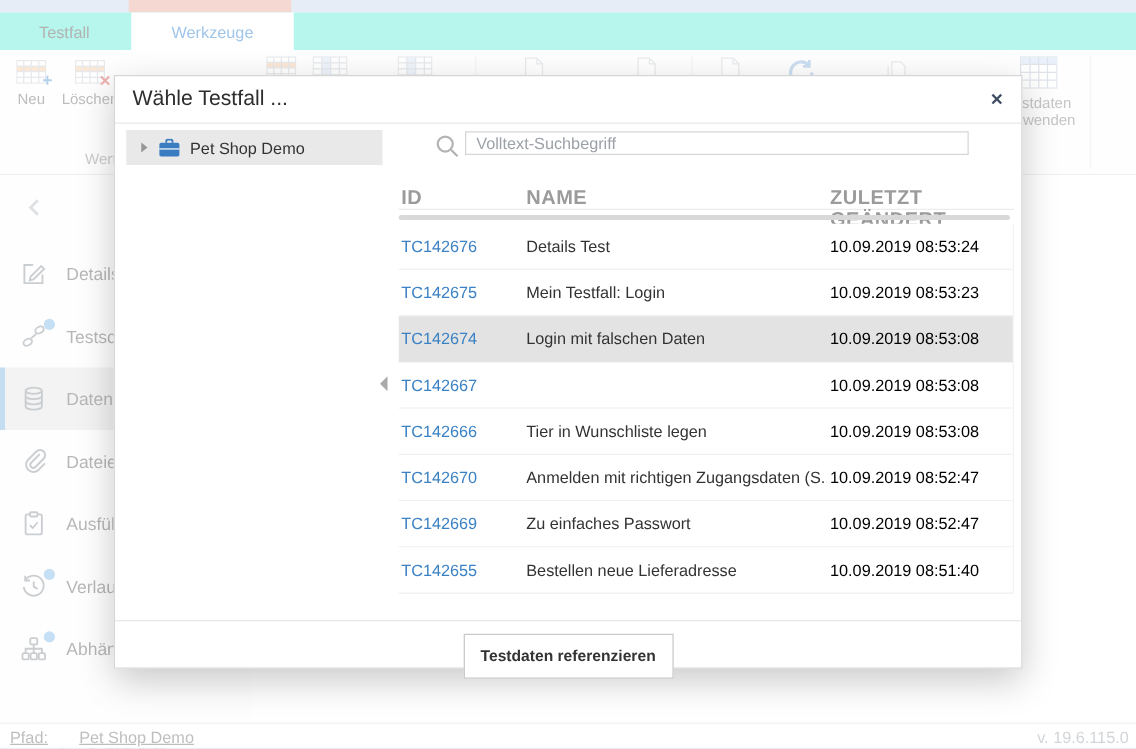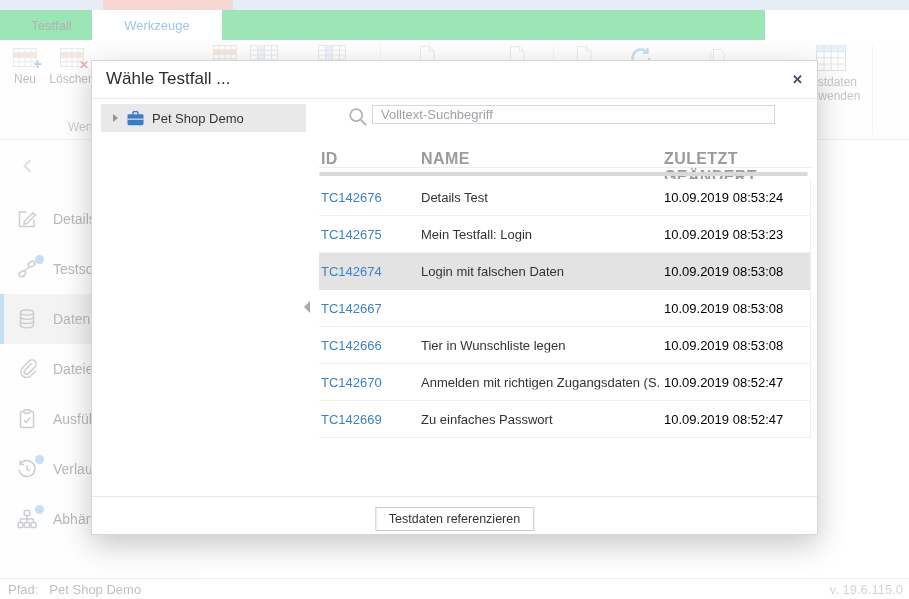--- a/index.html
+++ b/index.html
@@ -2,24 +2,24 @@
 <html><head>
 <meta charset="utf-8">
 <style>
   * { margin:0; padding:0; box-sizing:border-box; }
   body { background:#888; }
   .app{position:relative;width:909px;height:599px;overflow:hidden;background:#fff;
        font-family:"Liberation Sans",sans-serif;}
   
   .topstrip{position:absolute;left:0;top:0;width:909px;height:10px;background:#c9d7ea;}
   .topstrip-accent{position:absolute;left:103px;top:0;width:130px;height:10px;background:#eaa89d;}
-  .tabrow{position:absolute;left:0;top:10px;width:765px;height:30px;background:#22c55e;}
+  .tabrow{position:absolute;left:0;top:10px;width:909px;height:30px;background:#5eead4;}
   .tab{position:absolute;top:0;height:30px;display:flex;align-items:center;justify-content:center;font-size:13px;}
   .tab-testfall{left:0;width:103px;color:#555;}
-  .tab-werkzeuge{left:92px;width:130px;background:#fff;color:#2a7fd0;}
+  .tab-werkzeuge{left:105px;width:130px;background:#fff;color:#2a7fd0;}
   .ribbon{position:absolute;left:0;top:40px;width:909px;height:100px;background:#fcfcfd;border-bottom:1px solid #e0e0e0;}
   .rbtn{position:absolute;top:8px;display:flex;flex-direction:column;align-items:center;gap:5px;
         font-size:12px;color:#6d6d6d;white-space:nowrap;}
   .ricon{position:absolute;top:5px;}
   .rsep{position:absolute;top:5px;width:1px;height:90px;background:#e8e8e8;}
   .rgroup{position:absolute;left:68px;top:80px;font-size:12px;color:#8d8d8d;white-space:nowrap;}
   .badge-plus{position:absolute;right:-5px;bottom:-4px;color:#5b9bd5;font-size:14px;font-weight:bold;line-height:1;}
   .badge-x{position:absolute;right:-5px;bottom:-4px;color:#d9534f;font-size:12px;font-weight:bold;line-height:1;}
   .rbtn-right{position:absolute;left:788px;top:5px;width:86px;display:flex;flex-direction:column;
               align-items:center;font-size:12px;color:#7e7e7e;line-height:14px;}
@@ -32,21 +32,21 @@
   .sb-item.selected{background:#e4e4e4;}
   .sb-item.selected::before{content:"";position:absolute;left:0;top:0;width:4px;height:50px;background:#7fb3dd;}
   .dot{position:absolute;top:-3px;right:-4px;width:9px;height:9px;border-radius:50%;background:#7fb8e8;}
   .sb-brand{position:absolute;left:0;top:410px;width:200px;height:28px;margin-top:32px;}
   .brand-box{position:absolute;left:48px;top:2px;width:27px;height:21px;border:3px solid #a8aeb6;border-radius:7px;}
   .brand-text{position:absolute;left:84px;top:0;font-size:20px;color:#a8aeb6;letter-spacing:1px;}
   .brand-chevron{position:absolute;left:182px;top:8px;}
   
   .statusbar{position:absolute;left:0;top:578px;width:909px;height:21px;background:#fff;
              border-top:1px solid #ddd;display:flex;align-items:center;font-size:13px;color:#6f6f6f;}
-  .status-left{margin-left:8px;display:flex;gap:11px;}
+  .status-left{margin-left:8px;display:flex;gap:25px;text-decoration:underline;}
   .status-right{margin-left:auto;margin-right:6px;color:#9aa0a8;}
   
   .dim{position:absolute;left:0;top:0;width:909px;height:599px;background:rgba(255,255,255,0.55);z-index:5;}
   
   .modal{position:absolute;left:91px;top:60px;width:727px;height:475px;background:#fff;
          border:1px solid #d6d6d6;box-shadow:0 10px 28px rgba(0,0,0,0.22);z-index:10;}
   .modal-title{position:absolute;left:14px;top:8px;font-size:17px;color:#2d2d2d;}
   .modal-close{position:absolute;right:14px;top:11px;font-size:13px;color:#3f4c61;font-weight:700;}
   .m-div-top{position:absolute;left:0;top:37px;width:100%;height:1px;background:#e8e8e8;}
   .m-div-bottom{position:absolute;left:0;top:435px;width:100%;height:1px;background:#e8e8e8;}
@@ -67,23 +67,23 @@
   .th{position:absolute;top:2px;font-size:16px;font-weight:700;color:#9b9b9b;letter-spacing:0.4px;}
   .th-id{left:2px;} .th-name{left:102px;} .th-date{left:345px;}
   .hscroll{position:absolute;top:24px;left:0;width:489px;height:4px;border-radius:2px;background:#d9d9d9;}
   .tbody{position:absolute;top:31px;left:0;width:492px;border-right:1px solid #f0f0f0;}
   .trow{position:relative;height:37px;border-bottom:1px solid #f0f0f0;background:#fff;}
   .trow.selected{background:#e3e3e3;border-bottom-color:#e3e3e3;}
   .td{position:absolute;top:50%;transform:translateY(-50%);font-size:13px;white-space:nowrap;}
   .td-id{left:2px;color:#3b82c4;text-align:right;}
   .td-name{left:102px;color:#333;max-width:240px;overflow:hidden;}
   .td-date{left:345px;color:#000000;}
-  .footer-btn{position:absolute;left:50%;transform:translateX(-50%);top:446px;height:24px;padding:0 13px;
+  .footer-btn{position:absolute;left:50%;transform:translateX(-50%);top:446px;height:36px;padding:0 13px;
               background:#fff;border:1px solid #c9c9c9;font-size:12.5px;color:#333;display:flex;align-items:center;
-              font-family:"Liberation Sans",sans-serif;}
+              font-family:"Liberation Sans",sans-serif;font-weight:bold;}
   svg{display:block;}
 </style>
 </head>
 <body>
 
 <div class="app">
 
   <div class="topstrip">
     <div class="topstrip-accent"></div>
   </div>
@@ -360,20 +360,25 @@
         <div class="trow">
           <span class="td td-id">TC142670</span>
           <span class="td td-name">Anmelden mit richtigen Zugangsdaten (S...</span>
           <span class="td td-date">10.09.2019 08:52:47</span>
         </div>
         <div class="trow">
           <span class="td td-id">TC142669</span>
           <span class="td td-name">Zu einfaches Passwort</span>
           <span class="td td-date">10.09.2019 08:52:47</span>
         </div>
+        <div class="trow">
+          <span class="td td-id">TC142655</span>
+          <span class="td td-name">Bestellen neue Lieferadresse</span>
+          <span class="td td-date">10.09.2019 08:51:40</span>
+        </div>
       </div>
     </div>
 
     <div class="m-div-bottom"></div>
     <button class="footer-btn">Testdaten referenzieren</button>
   </div>
 
 </div>
 
 </body></html>

